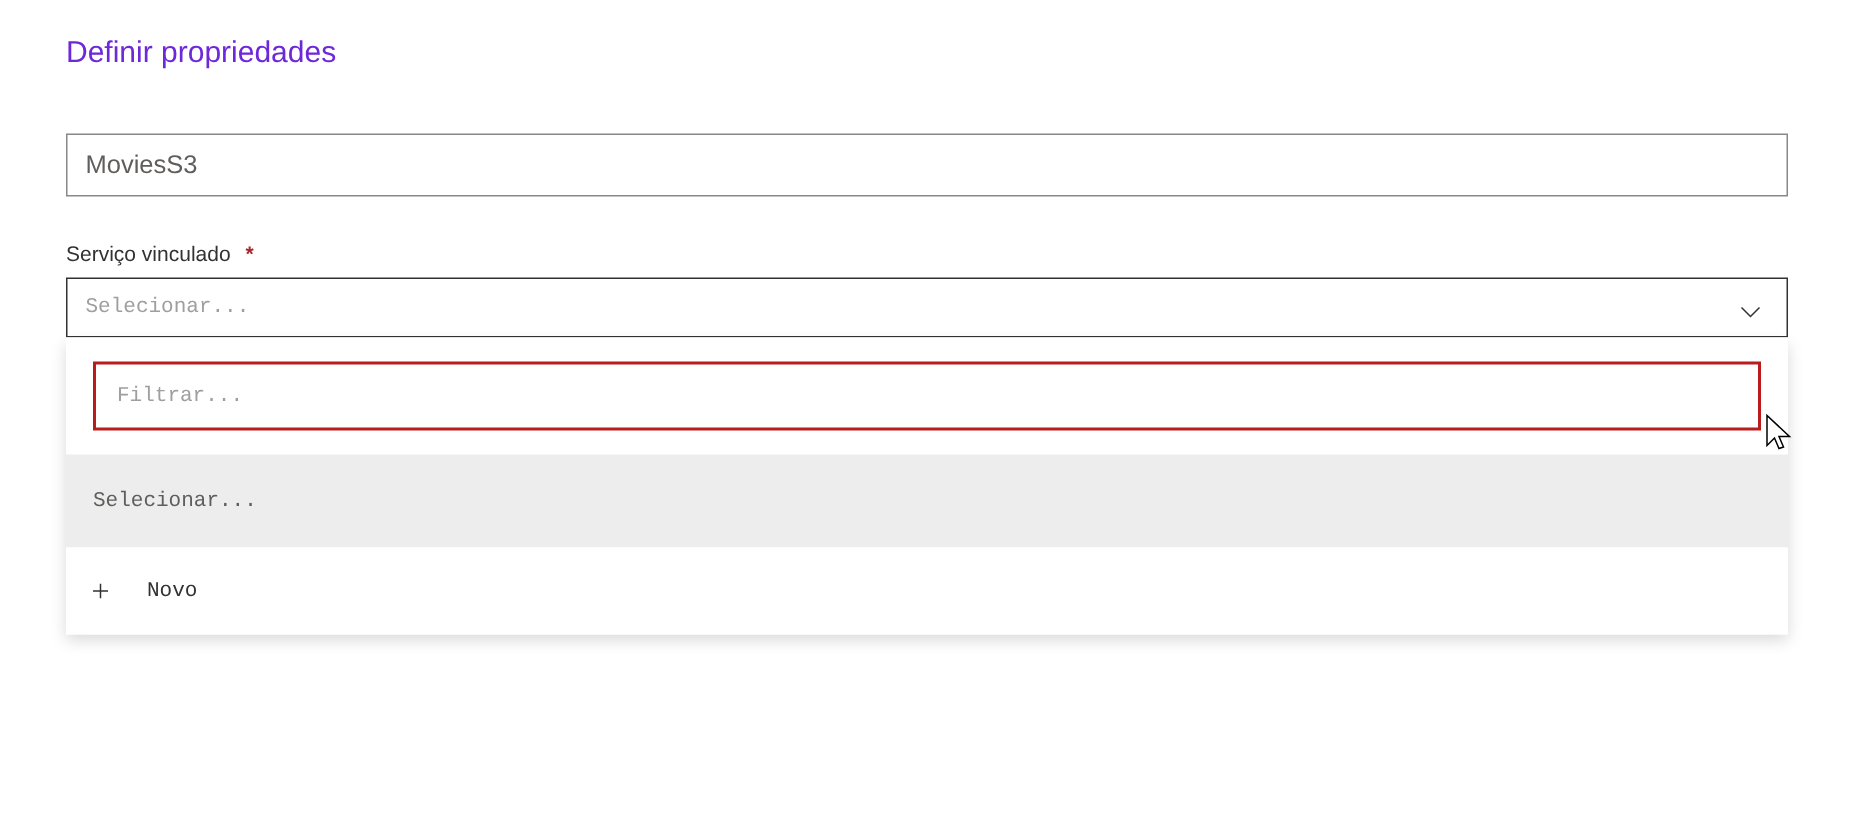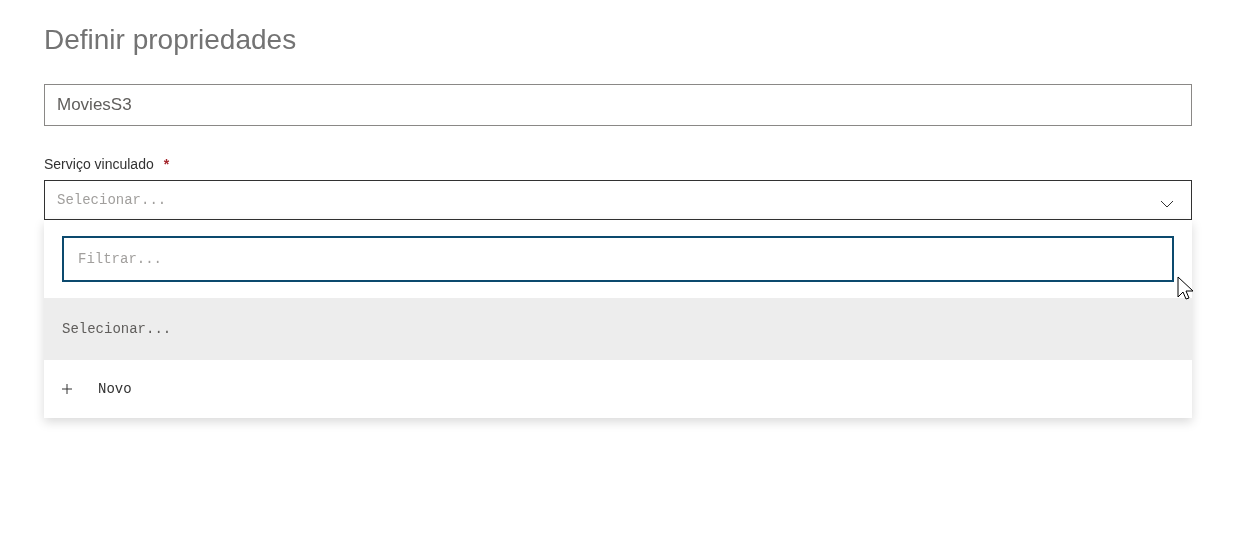--- a/index.html
+++ b/index.html
@@ -12,24 +12,24 @@
       height: 551px;
       background: #ffffff;
       font-family: "Segoe UI", -apple-system, BlinkMacSystemFont, sans-serif;
       position: relative;
       overflow: hidden;
     }
     .container {
       padding: 24px 44px 0 44px;
     }
     .page-title {
-      font-size: 28px;
+      font-size: 20px;
       font-weight: 300;
-      color: #737373;
-      margin-bottom: 28px;
+      color: #6d28d9;
+      margin-bottom: 42px;
     }
     .field-group {
       margin-bottom: 30px;
     }
     .field-label {
       font-size: 14px;
       color: #323232;
       margin-bottom: 8px;
       display: flex;
       align-items: center;
@@ -83,21 +83,21 @@
       box-shadow: 0 4px 10px rgba(0,0,0,0.15);
       z-index: 10;
     }
     .dropdown-filter-wrap {
       padding: 16px 18px;
       background: #ffffff;
     }
     .dropdown-filter {
       width: 100%;
       height: 46px;
-      border: 2px solid #0c4a6e;
+      border: 2px solid #b91c1c;
       padding: 0 14px;
       font-size: 14px;
       color: #323232;
       font-family: inherit;
       outline: none;
       background: #ffffff;
     }
     .dropdown-filter::placeholder {
       color: #a19f9d;
     }

